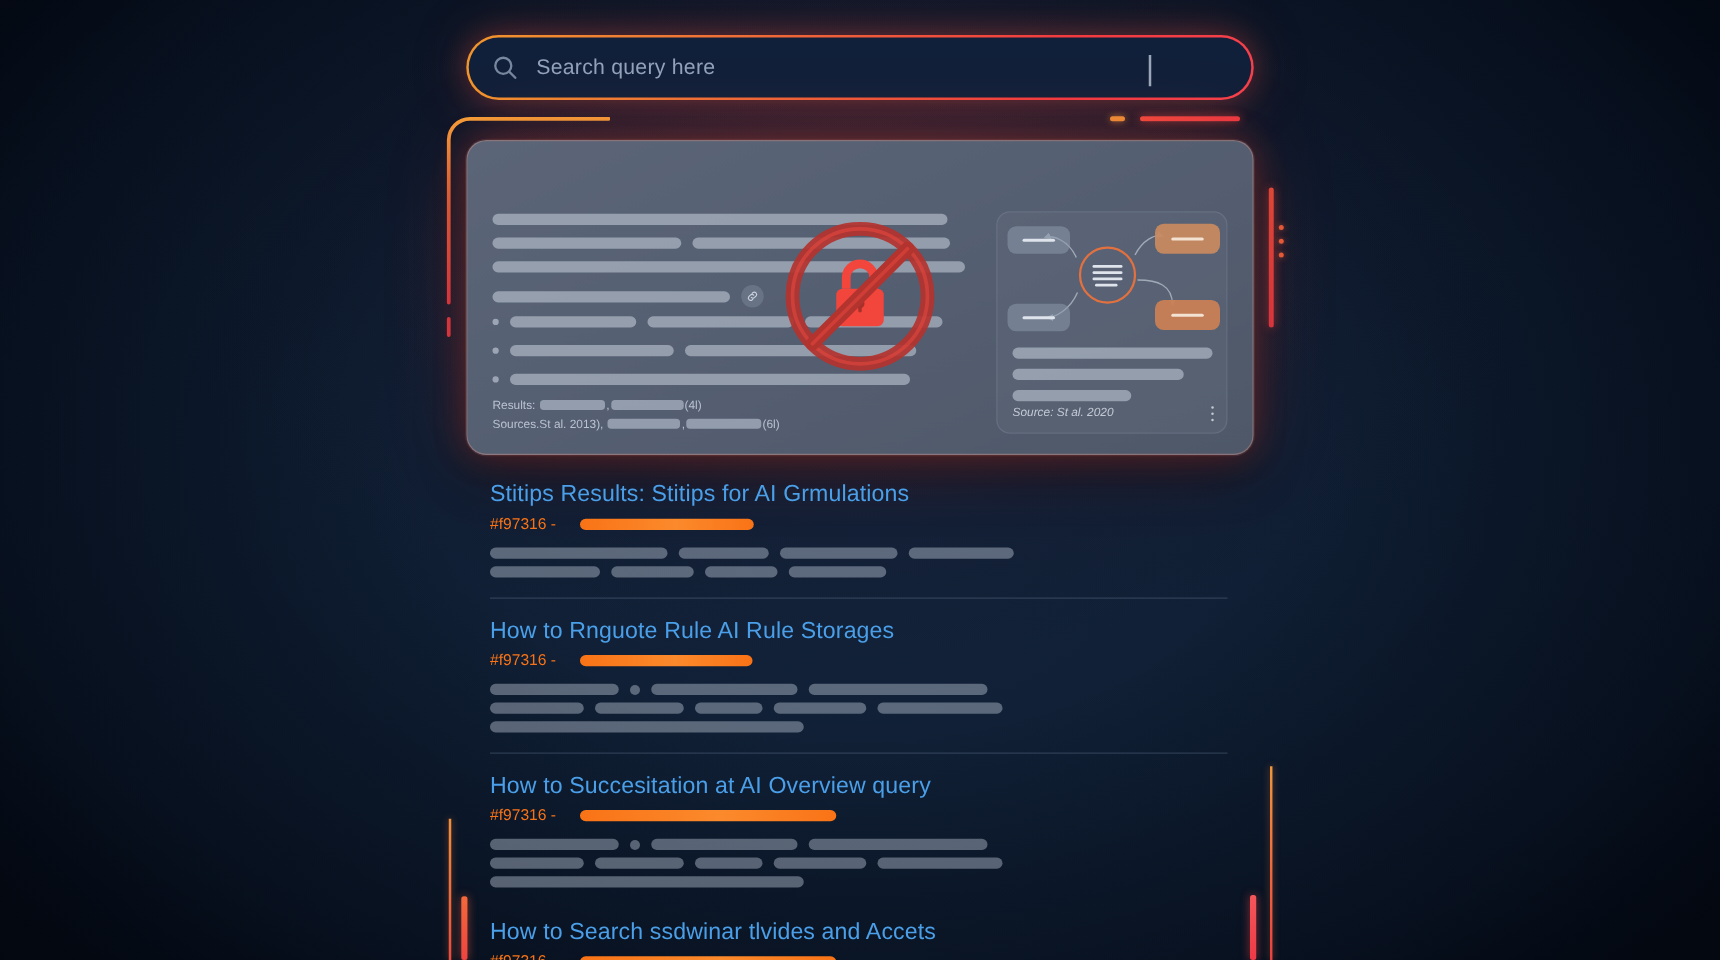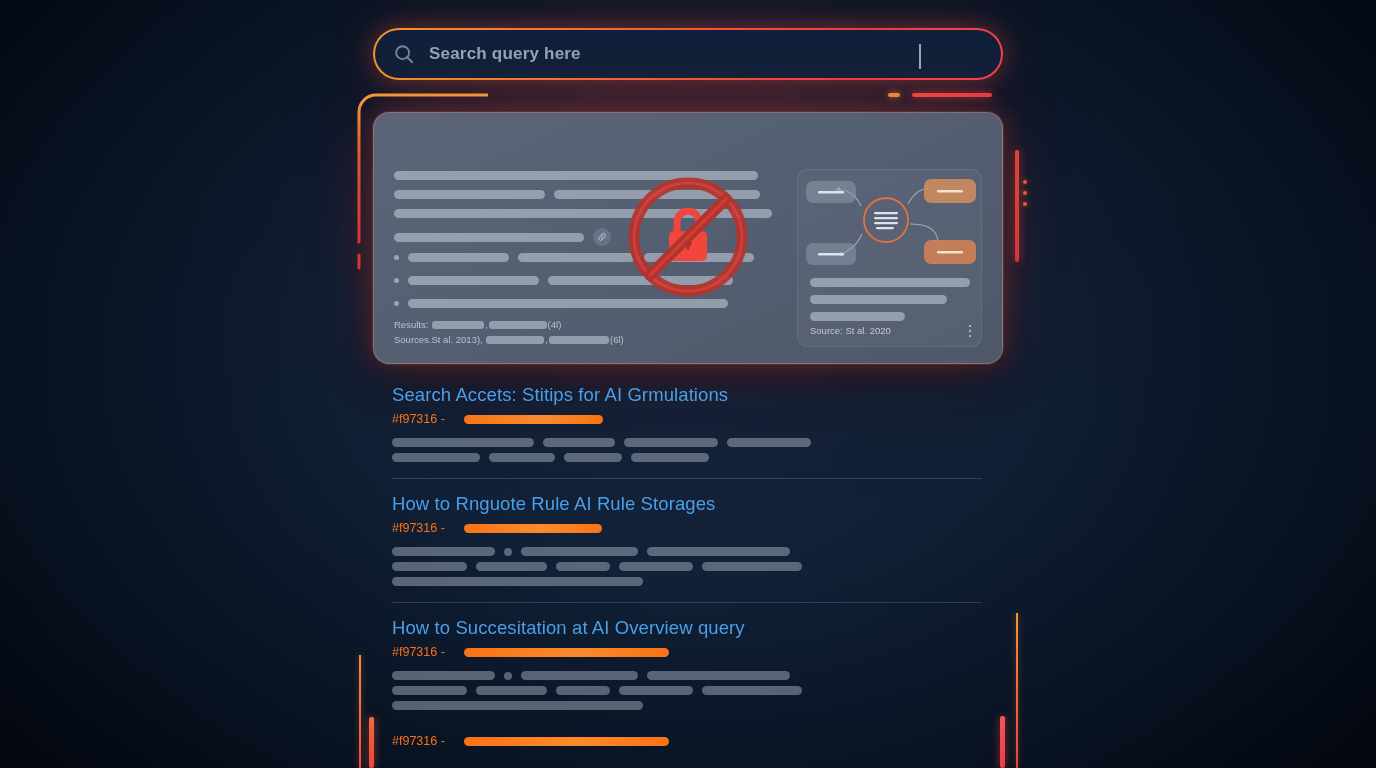--- a/index.html
+++ b/index.html
@@ -62,21 +62,20 @@
     display: flex;
     align-items: center;
     padding: 0 18px;
   }
   .search-icon { width: 22px; height: 22px; flex: 0 0 auto; opacity: .72; }
   .search-placeholder {
     margin-left: 14px;
     color: #93a3bb;
     font-size: 17px;
     letter-spacing: .2px;
-    font-weight: bold;
   }
   .search-caret {
     position: absolute;
     right: 80px; top: 14px;
     width: 2px; height: 25px;
     background: #c8d4e4;
     opacity: .75;
   }
 
   
@@ -237,20 +236,21 @@
   }
   .diagram-canvas { position: absolute; left: 0; top: 0; width: 185px; height: 104px; }
   .diagram-lines { position: absolute; left: 12px; top: 108px; width: 162px; }
   .diagram-lines .sk { margin-bottom: 8px; }
   .diagram-src {
     position: absolute;
     left: 12px; bottom: 9px; right: 10px;
     display: flex; align-items: center;
     font-size: 9.5px;
     color: #c3cad6;
+    font-style: italic;
   }
   .kebab { margin-left: auto; display: flex; flex-direction: column; gap: 2.5px; }
   .kebab i { display:block; width: 2.5px; height: 2.5px; border-radius: 50%; background: #c3cad6; }
 
   
   .blocked {
     position: absolute;
     left: 252px; top: 62px;
     width: 124px; height: 124px;
   }
@@ -449,21 +449,21 @@
         </g>
         <line x1="24" y1="100" x2="100" y2="24" stroke="#b3332e" stroke-width="11" stroke-linecap="round"></line>
         <line x1="24" y1="100" x2="100" y2="24" stroke="#f04a40" stroke-width="3" stroke-linecap="round" opacity=".45"></line>
       </svg>
     </div>
   </div>
 
   <div class="results">
 
     <div class="result">
-      <div class="result-title">Search Accets: Stitips for AI Grmulations</div>
+      <div class="result-title">Stitips Results: Stitips for AI Grmulations</div>
       <div class="result-meta">
         <span class="hex-label">#f97316 -</span>
         <span class="meta-bar" style="width:139px"></span>
       </div>
       <div class="snippet">
         <div class="snip-row">
             <span class="sk sk-d" style="width:142px"></span>
             <span class="sk sk-d" style="width:72px"></span>
             <span class="sk sk-d" style="width:94px"></span>
             <span class="sk sk-d" style="width:84px"></span>
@@ -525,20 +525,21 @@
             <span class="sk sk-d" style="width:74px"></span>
             <span class="sk sk-d" style="width:100px"></span>
           </div>
         <div class="snip-row">
             <span class="sk sk-d" style="width:251px"></span>
           </div>
       </div>
     </div>
 
     <div class="result" style="margin-top:22px">
+      <div class="result-title">How to Search ssdwinar tlvides and Accets</div>
       <div class="result-meta">
         <span class="hex-label">#f97316 -</span>
         <span class="meta-bar" style="width:205px"></span>
       </div>
 
     </div>
 
   </div>
 
 </div>

